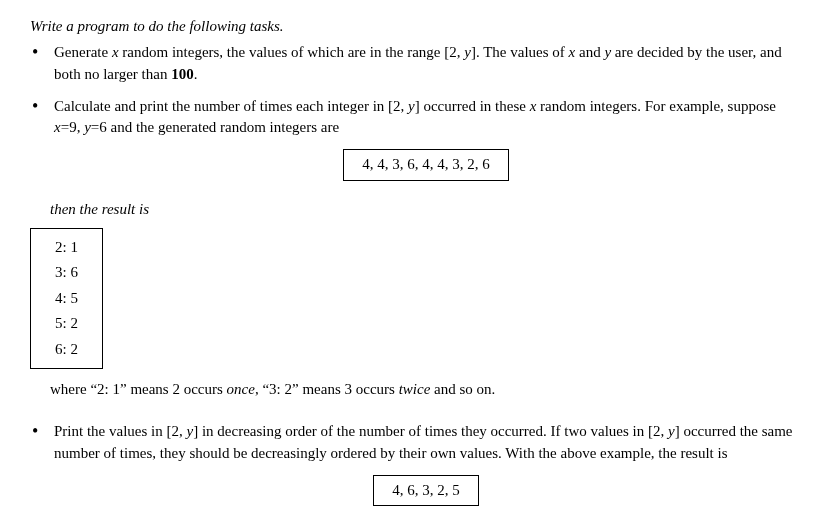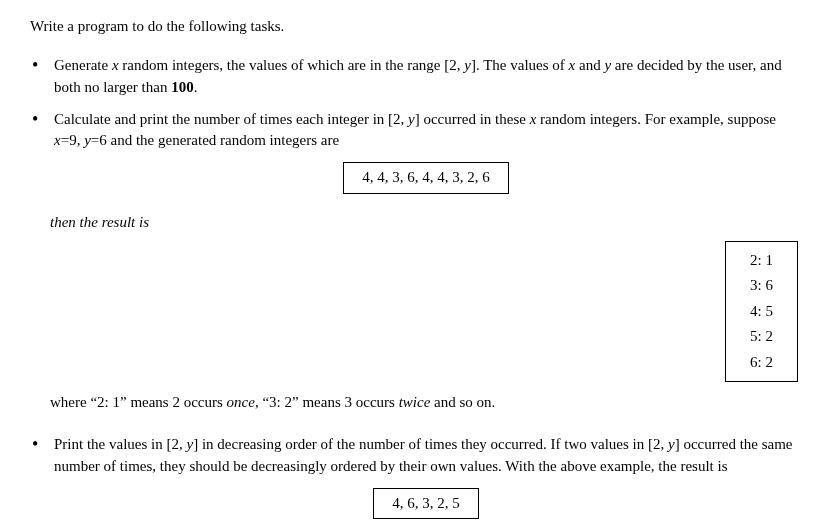--- a/index.html
+++ b/index.html
@@ -17,21 +17,22 @@
       min-height: 526px;
       padding: 18px 30px 18px 30px;
     }
 
     .question-header {
       font-weight: bold;
       margin-bottom: 4px;
     }
 
     .intro-text {
-      margin-bottom: 20px;
+      margin-bottom: 7px;
+      font-style: italic;
     }
 
     .bullet-list {
       list-style: none;
       padding: 0;
       margin: 0;
     }
 
     .bullet-list li {
       display: flex;
@@ -95,21 +96,21 @@
     em {
       font-style: italic;
     }
 
     strong {
       font-weight: bold;
     }
 
     .result-box-wrap {
       display: flex;
-      justify-content: flex-end;
+      justify-content: flex-start;
       margin: 4px 0;
     }
   </style>
 </head>
 <body>
 
 <div>
 
 
   <div class="intro-text">Write a program to do the following tasks.</div>

